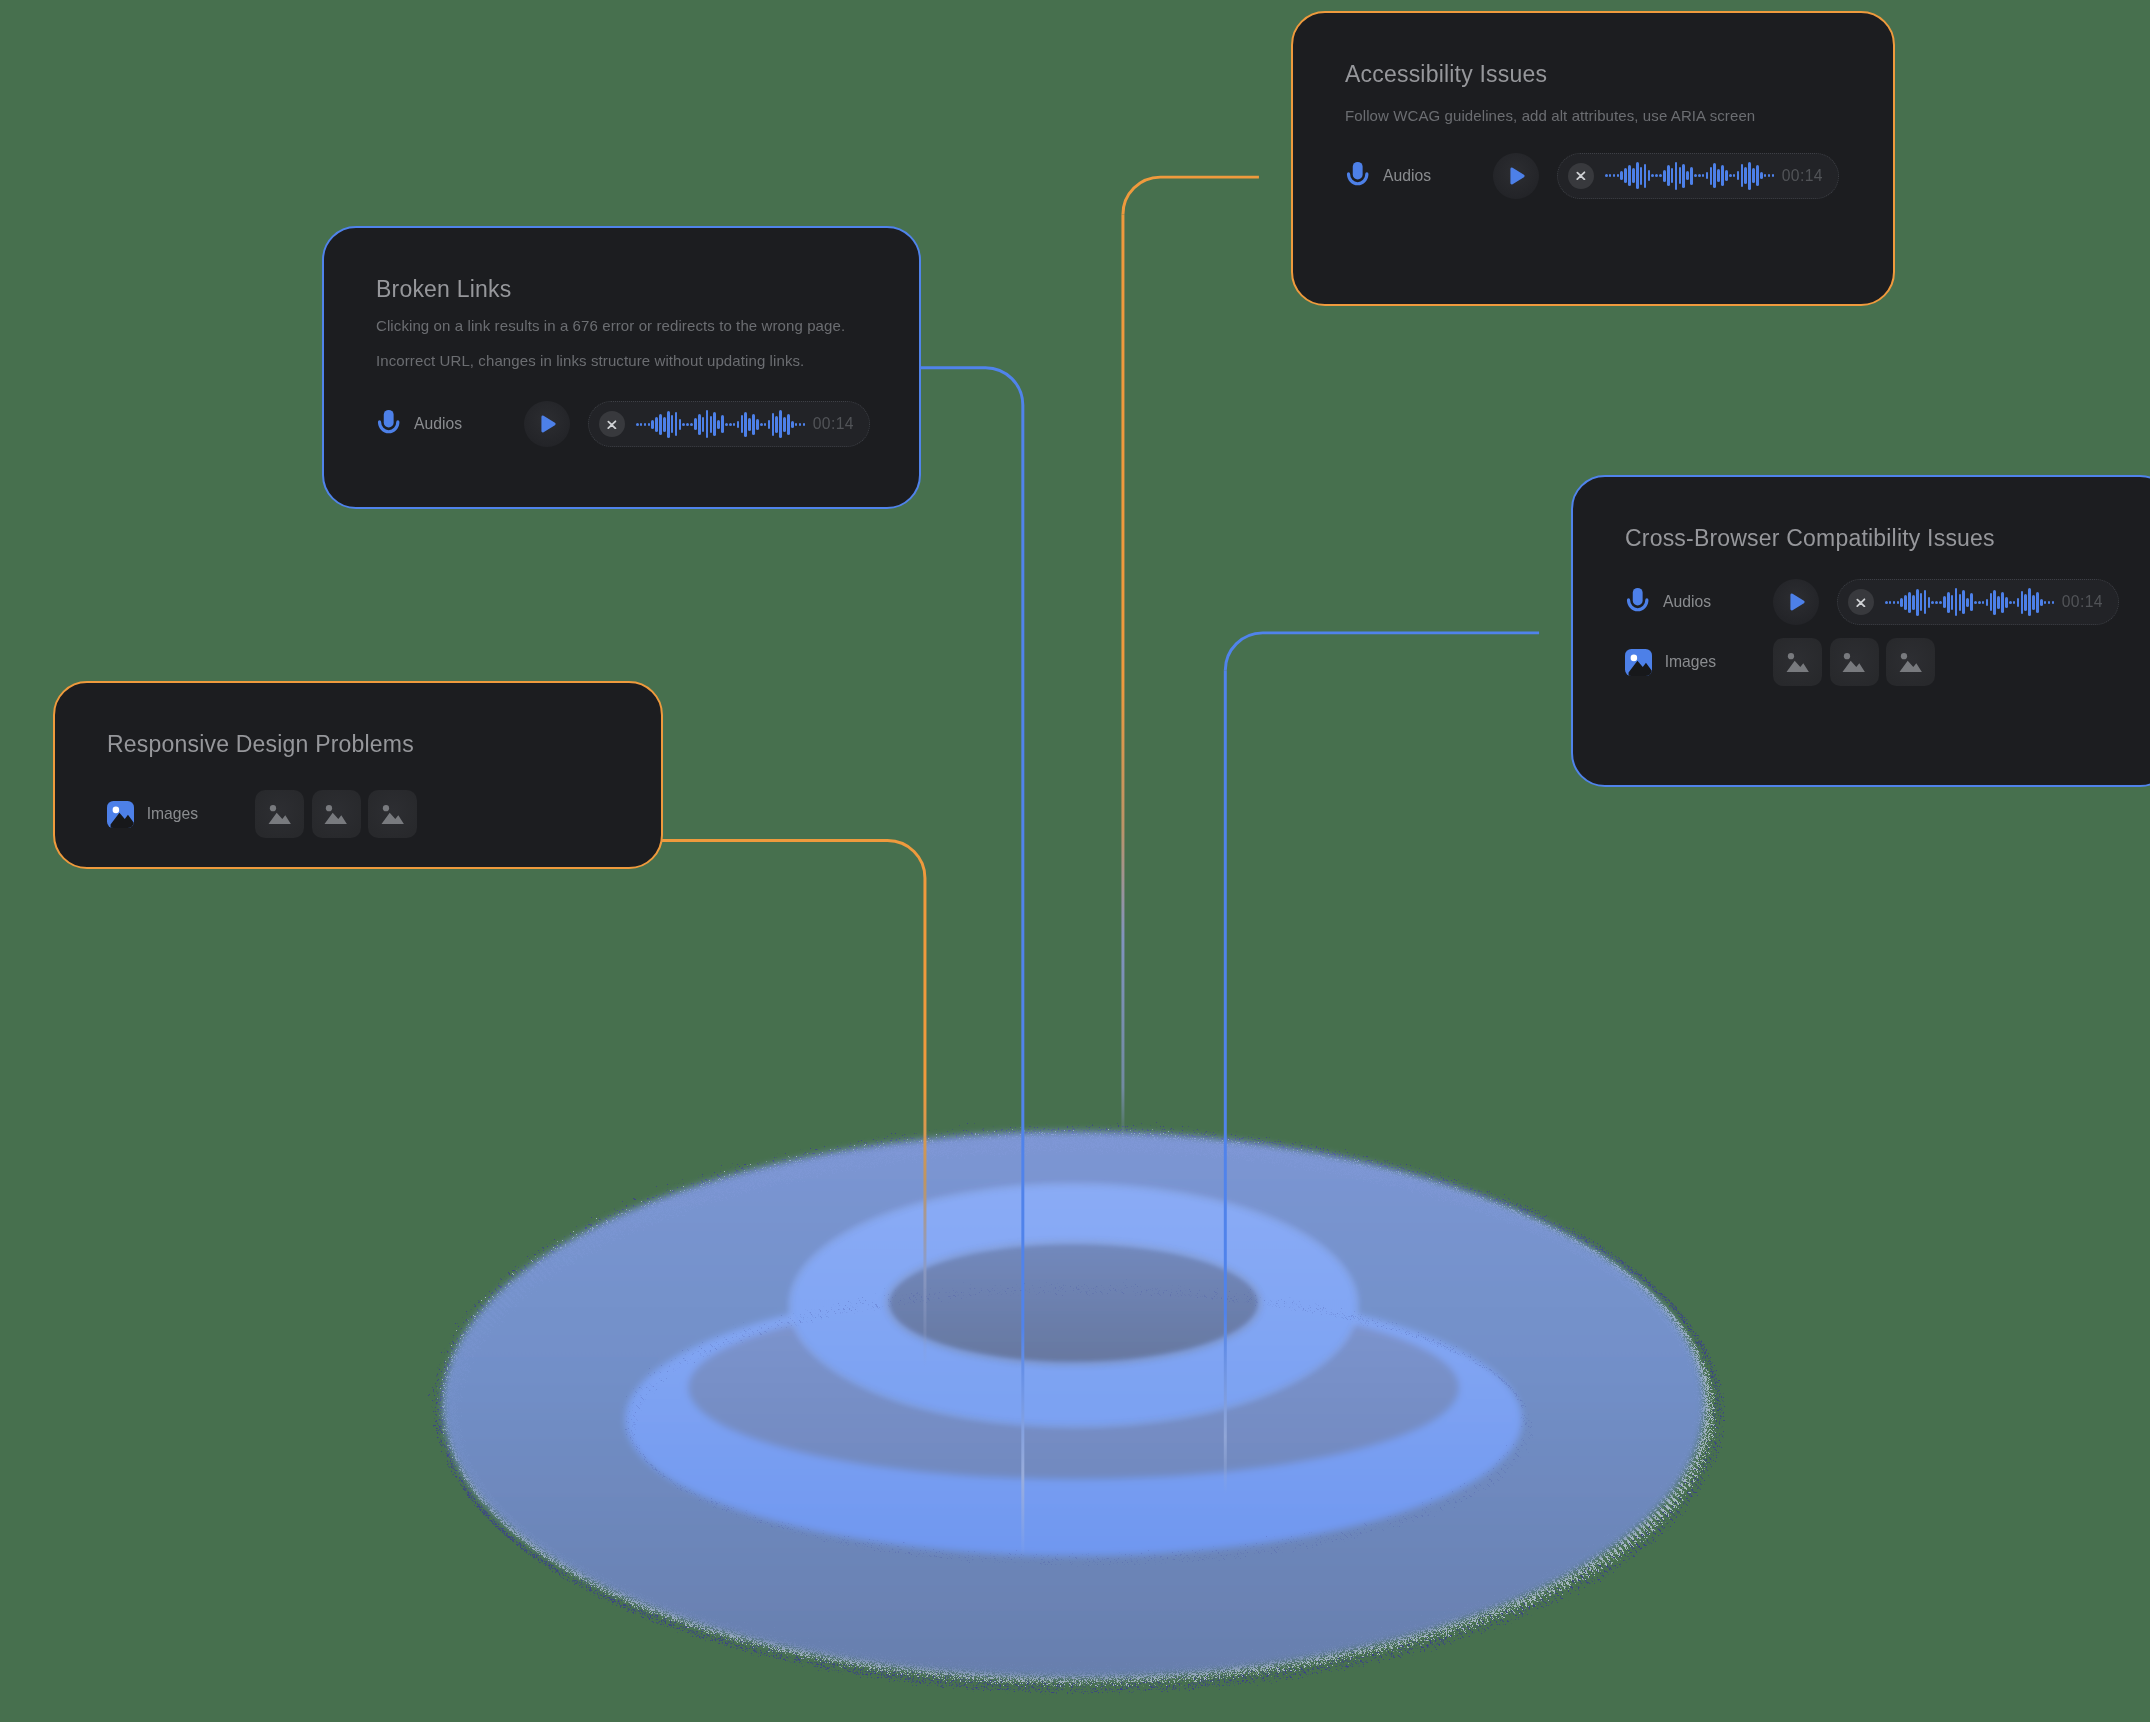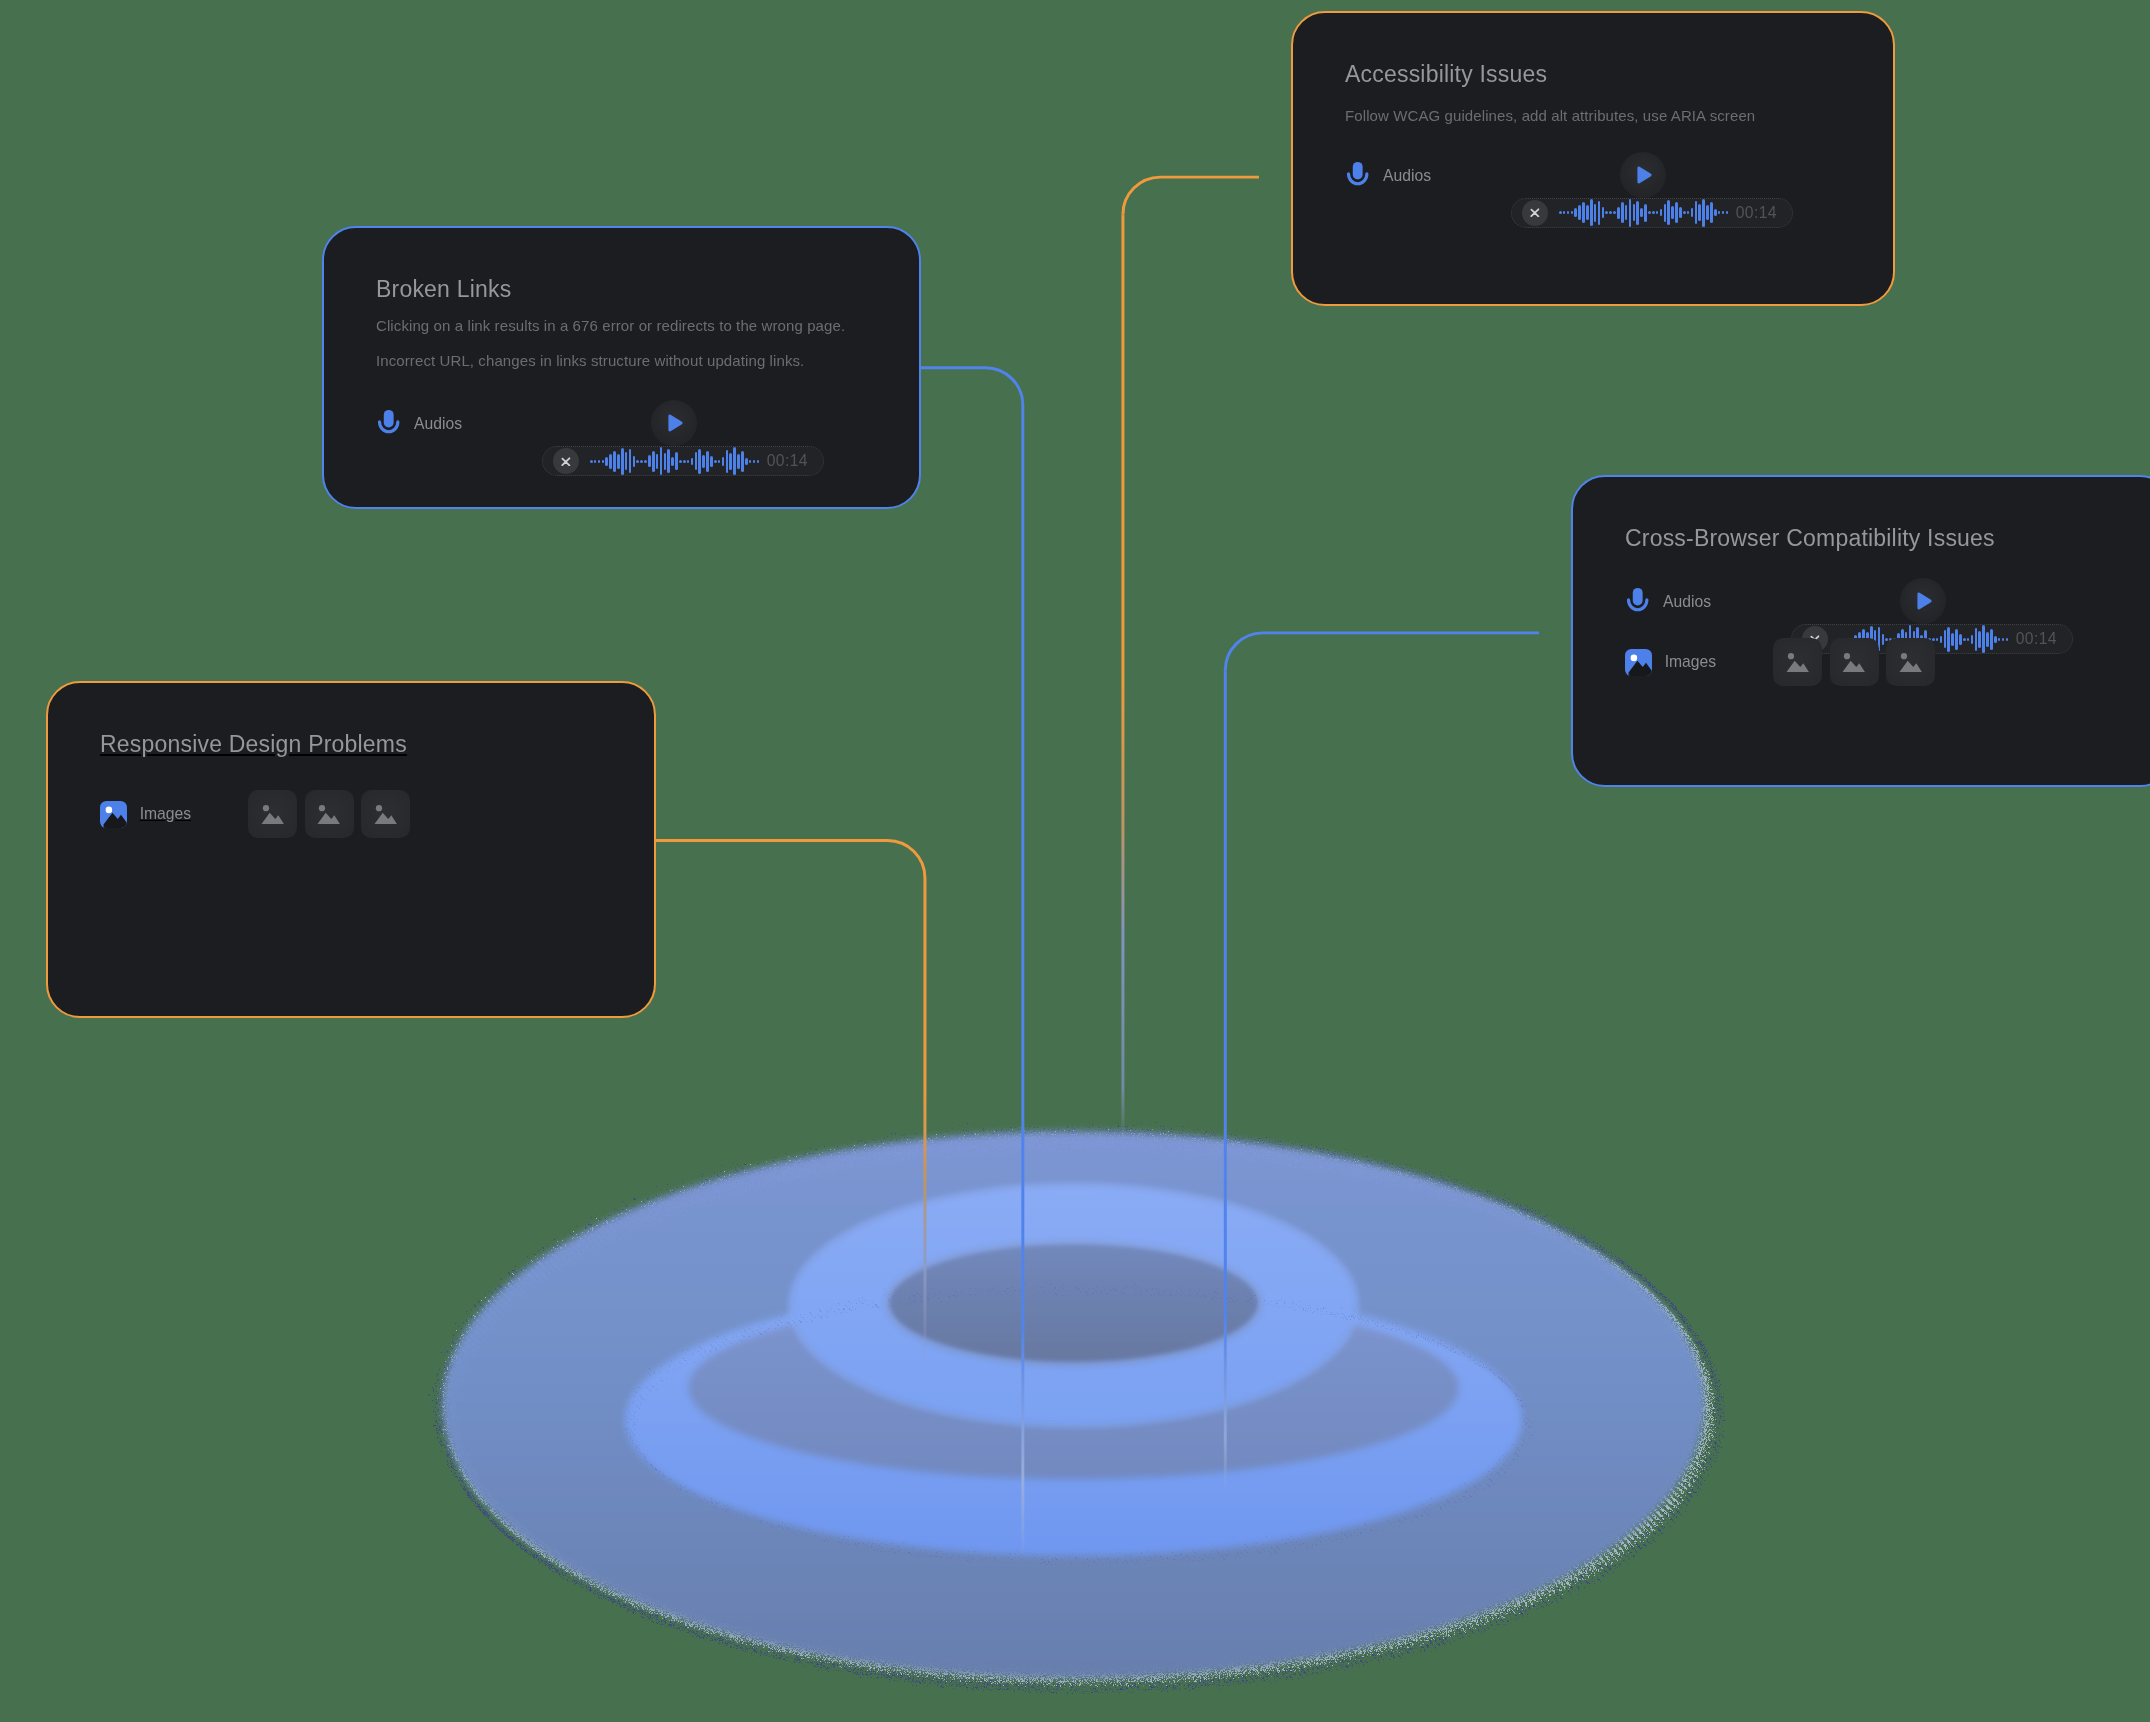--- a/index.html
+++ b/index.html
@@ -31,21 +31,21 @@
   .row{position:relative;height:48px;}
   .card-accessibility .audio-row{margin-top:28px;}
   .card-broken .audio-row{margin-top:31px;}
   .card-cross .audio-row{margin-top:25.4px;}
   .card-cross .images-row{margin-top:12px;}
   .card-responsive .images-row{margin-top:31px;}
 
   .label-group{display:flex;align-items:center;height:100%;gap:12.7px;}
   .icon{display:flex;align-items:center;justify-content:center;}
   .row-label{font-size:15.7px;color:#8A8C8F;font-weight:500;}
-  .row-content{position:absolute;left:148px;top:0;height:100%;display:flex;align-items:center;flex-direction:column;}
+  .row-content{position:absolute;left:148px;top:0;height:100%;display:flex;align-items:center;}
 
   .play{
     width:46px;height:46px;border-radius:50%;border:none;cursor:pointer;
     background:radial-gradient(circle at 50% 42%, #2C2D31, #232428 72%);
     display:flex;align-items:center;justify-content:center;padding:0 0 0 3.7px;flex:none;
   }
   .audio-pill{
     margin-left:18px;width:282px;height:46px;border-radius:23px;
     background:#222327;border:1.5px dotted #3E4046;box-sizing:border-box;
     display:flex;align-items:center;padding:0 15px 0 9.7px;
@@ -453,21 +453,21 @@
                   <circle cx="8" cy="7" r="4.2" fill="#787A7E"></circle>
                   <path d="M2 28 L13 13 L20.5 21.5 L24.5 16.5 L32 28 Z" fill="#787A7E"></path>
                 </svg>
             </span>
           </button>
         </div>
       </div>
     </div>
   </section>
 
-  <section class="card orange card-responsive" style="left:14px;top:681px;width:610px;height:337px;text-decoration:underline;">
+  <section class="card orange card-responsive" style="left:21px;top:681px;width:610px;height:188px;">
     <h2>Responsive Design Problems</h2>
     <div class="row images-row">
       <div class="label-group">
         <span class="icon">
           <svg viewBox="0 0 38 38" width="27" height="27">
             <clipPath id="imclipR">
                 <rect width="38" height="38" rx="9"></rect>
               </clipPath>
             <rect width="38" height="38" rx="9" fill="#4D80E8"></rect>
             <path clip-path="url(#imclipR)" d="M5 33 L17.5 16.5 L25 25.5 L29.5 19.5 L38 31 L38 38 L5 38 Z" fill="#17181B"></path>

